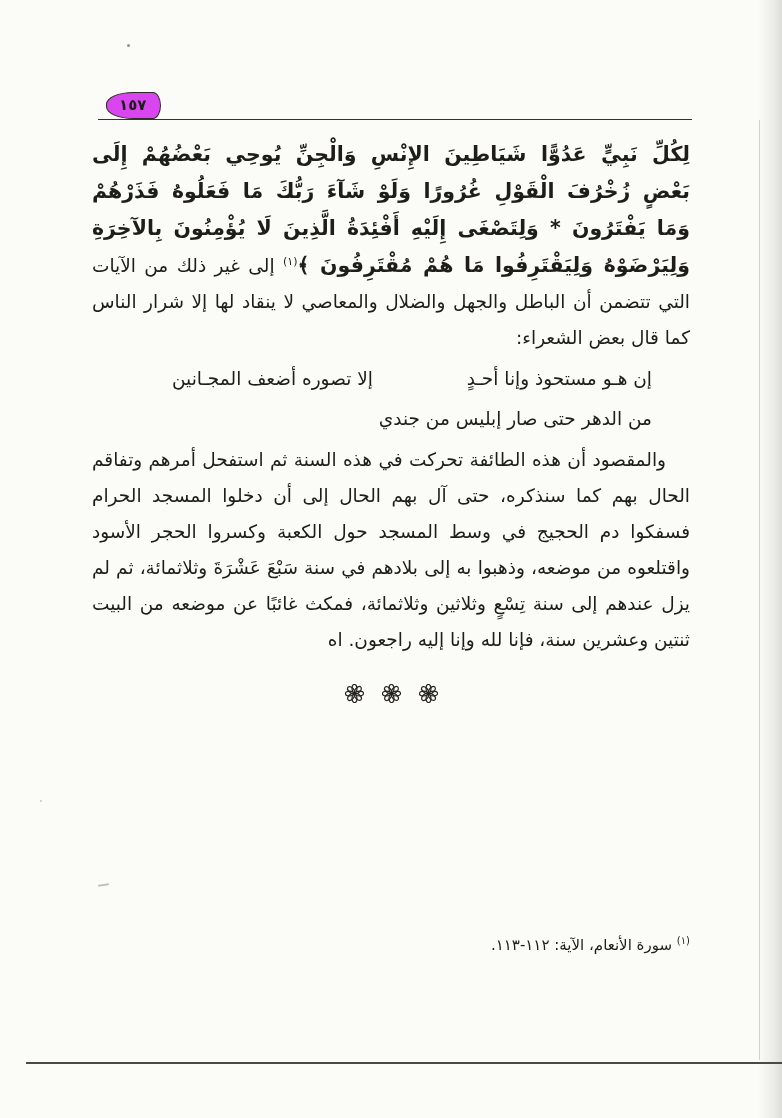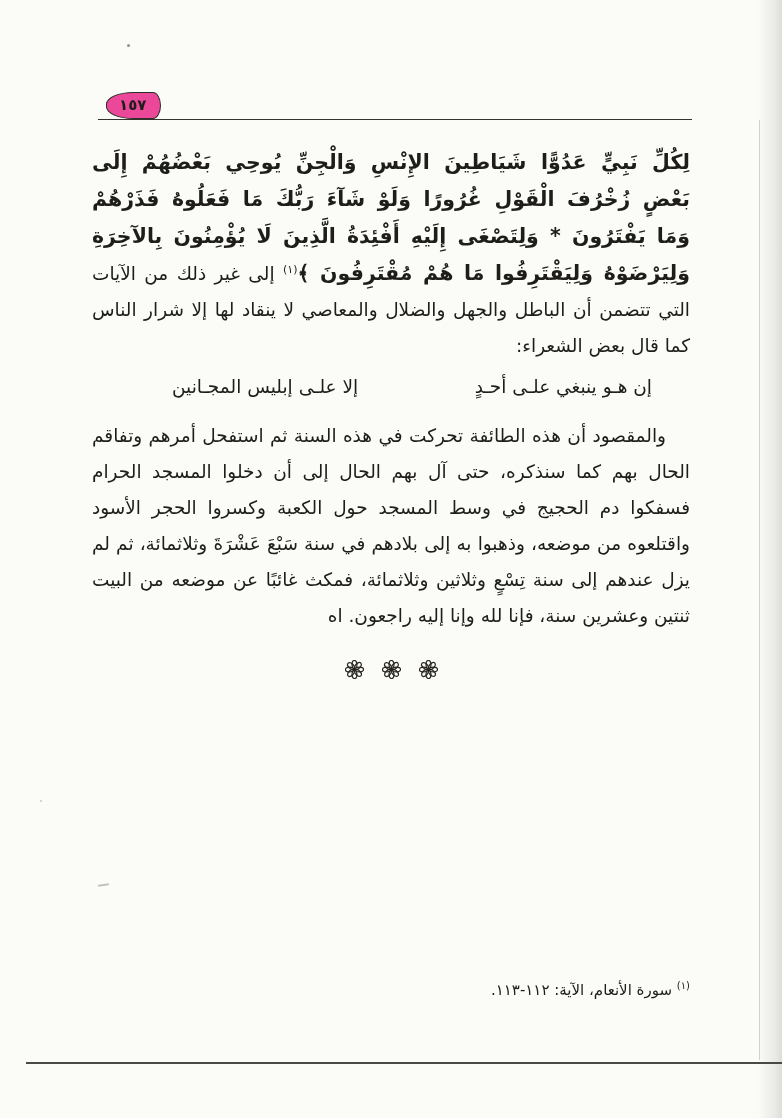--- a/index.html
+++ b/index.html
@@ -29,21 +29,21 @@
     border-top:1.6px solid #33322d;
   }
   .header-title {
     position:absolute; top:94px; right:94px;
     direction:rtl;
     font-size:16px; font-weight:bold;
     letter-spacing:0.5px;
   }
   .page-no {
     position:absolute; top:92px; left:106px; z-index:2;
-    background:#ec4899;
+    background:#d946ef;
     direction:rtl;
     font-size:15px; font-weight:bold; letter-spacing:2px;
     padding:3px 14px 4px 12px;
     border:1.5px solid #2d2c28;
     border-radius:55% 9px 9px 55% / 50% 15px 15px 50%;
   }
 
   
   .body-col {
     position:absolute; top:136px; right:92px; left:92px;
@@ -51,21 +51,21 @@
     text-align:justify;
     font-size:18.5px;
     line-height:36px;
   }
   .quran {
     font-weight:bold;
     font-size:20.5px;
     word-spacing:1px;
   }
   .fn-ref { font-size:11px; vertical-align:super; line-height:0; }
-  p.para { text-indent:24px; margin-top:8px; }
+  p.para { text-indent:24px; margin-top:0; }
   p.no-indent { text-indent:0; }
 
   .poem {
     display:flex; justify-content:space-between;
     direction:rtl;
     width:480px;
     margin:6px 38px 6px auto;
     font-size:18.5px;
     line-height:34px;
     text-align:right;
@@ -75,21 +75,21 @@
 
   .ornaments {
     margin-top:26px;
     display:flex; justify-content:center; align-items:center;
     gap:18px;
   }
   .flower { display:inline-flex; }
 
   
   .footnote {
-    position:absolute; top:974px; right:92px; left:92px;
+    position:absolute; top:929px; right:92px; left:92px;
     direction:rtl; text-align:right;
     font-size:15px;
     line-height:24px;
   }
   .footnote sup { font-size:10px; }
   .footer-rule {
     position:absolute; top:1062px; left:26px; right:0px;
     border-top:2px solid #4a4a45;
   }
 
@@ -111,26 +111,27 @@
   <div class="speck speck-dash2"></div>
 
   <div class="header-rule"></div>
   <div class="page-no">١٥٧</div>
 
   <div class="body-col">
 
     <p class="para no-indent"><span class="quran">لِكُلِّ نَبِيٍّ عَدُوًّا شَيَاطِينَ الإِنْسِ وَالْجِنِّ يُوحِي بَعْضُهُمْ إِلَى بَعْضٍ زُخْرُفَ الْقَوْلِ غُرُورًا وَلَوْ شَآءَ رَبُّكَ مَا فَعَلُوهُ فَذَرْهُمْ وَمَا يَفْتَرُونَ * وَلِتَصْغَى إِلَيْهِ أَفْئِدَةُ الَّذِينَ لَا يُؤْمِنُونَ بِالآخِرَةِ وَلِيَرْضَوْهُ وَلِيَقْتَرِفُوا مَا هُمْ مُقْتَرِفُونَ ﴾</span><sup class="fn-ref">(١)</sup><span> إلى غير ذلك من الآيات التي تتضمن أن الباطل والجهل والضلال والمعاصي لا ينقاد لها إلا شرار الناس كما قال بعض الشعراء:</span></p>
 
     <div class="poem">
-      <span class="hemi-right">إن هـو ينبغي علـى أحـدٍ</span>
-      <span class="hemi-left">إلا علـى إبليس المجـانين</span>
+      <span class="hemi-right">إن هـو مستحوذ وإنا أحـدٍ</span>
+      <span class="hemi-left">إلا تصوره أضعف المجـانين</span>
     </div>
 
 
     <div class="poem">
+      <span class="hemi-left">من الدهر حتى صار إبليس من جندي</span>
     </div>
 
     <p class="para">والمقصود أن هذه الطائفة تحركت في هذه السنة ثم استفحل أمرهم وتفاقم الحال بهم كما سنذكره، حتى آل بهم الحال إلى أن دخلوا المسجد الحرام فسفكوا دم الحجيج في وسط المسجد حول الكعبة وكسروا الحجر الأسود واقتلعوه من موضعه، وذهبوا به إلى بلادهم في سنة سَبْعَ عَشْرَةَ وثلاثمائة، ثم لم يزل عندهم إلى سنة تِسْعٍ وثلاثين وثلاثمائة، فمكث غائبًا عن موضعه من البيت ثنتين وعشرين سنة، فإنا لله وإنا إليه راجعون. اه</p>
 
     <div class="ornaments">
       <span class="flower">
         <svg width="19" height="19" viewBox="-10 -10 20 20" aria-hidden="true">
           <g fill="none" stroke="#26251f" stroke-width="1.3">
             <ellipse cx="0" cy="-5.2" rx="2.6" ry="4.3"></ellipse>
             <ellipse cx="0" cy="-5.2" rx="2.6" ry="4.3" transform="rotate(45)"></ellipse>

